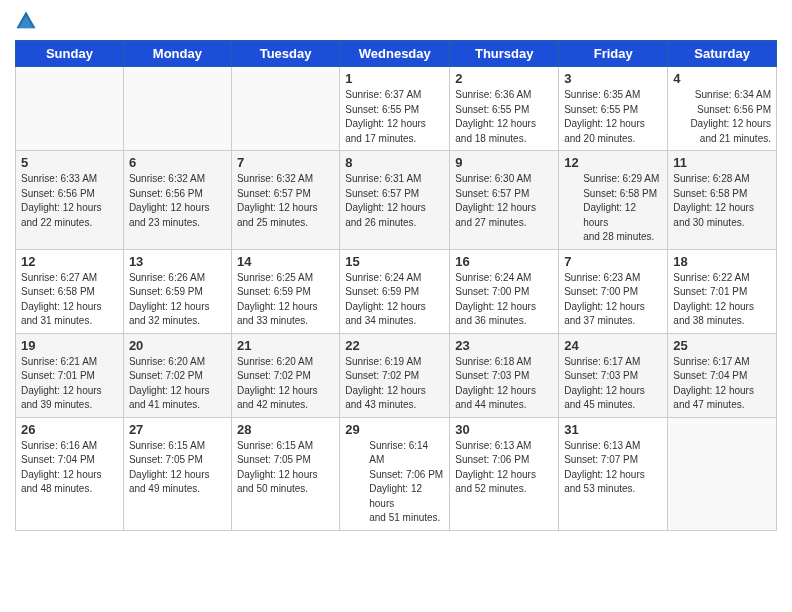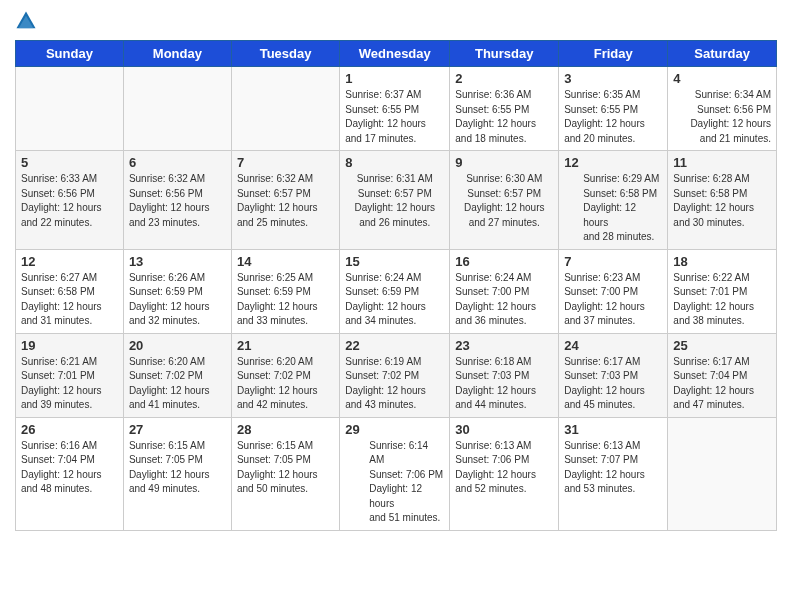--- a/index.html
+++ b/index.html
@@ -176,28 +176,28 @@
           </td>
           <td>
             <div class="day-number">7</div>
             <div class="day-info" style="white-space: pre-line;">Sunrise: 6:32 AM
 Sunset: 6:57 PM
 Daylight: 12 hours
 and 25 minutes.</div>
           </td>
           <td>
             <div class="day-number">8</div>
-            <div class="day-info" style="white-space: pre-line; text-align: center;">Sunrise: 6:31 AM
+            <div class="day-info" style="white-space: pre-line;">Sunrise: 6:31 AM
 Sunset: 6:57 PM
 Daylight: 12 hours
 and 26 minutes.</div>
           </td>
           <td>
             <div class="day-number">9</div>
-            <div class="day-info" style="white-space: pre-line; text-align: center;">Sunrise: 6:30 AM
+            <div class="day-info" style="white-space: pre-line;">Sunrise: 6:30 AM
 Sunset: 6:57 PM
 Daylight: 12 hours
 and 27 minutes.</div>
           </td>
           <td>
             <div class="day-number">12</div>
             <div class="day-info" style="white-space: pre-line; margin-left: 19px;">Sunrise: 6:29 AM
 Sunset: 6:58 PM
 Daylight: 12 hours
 and 28 minutes.</div>

